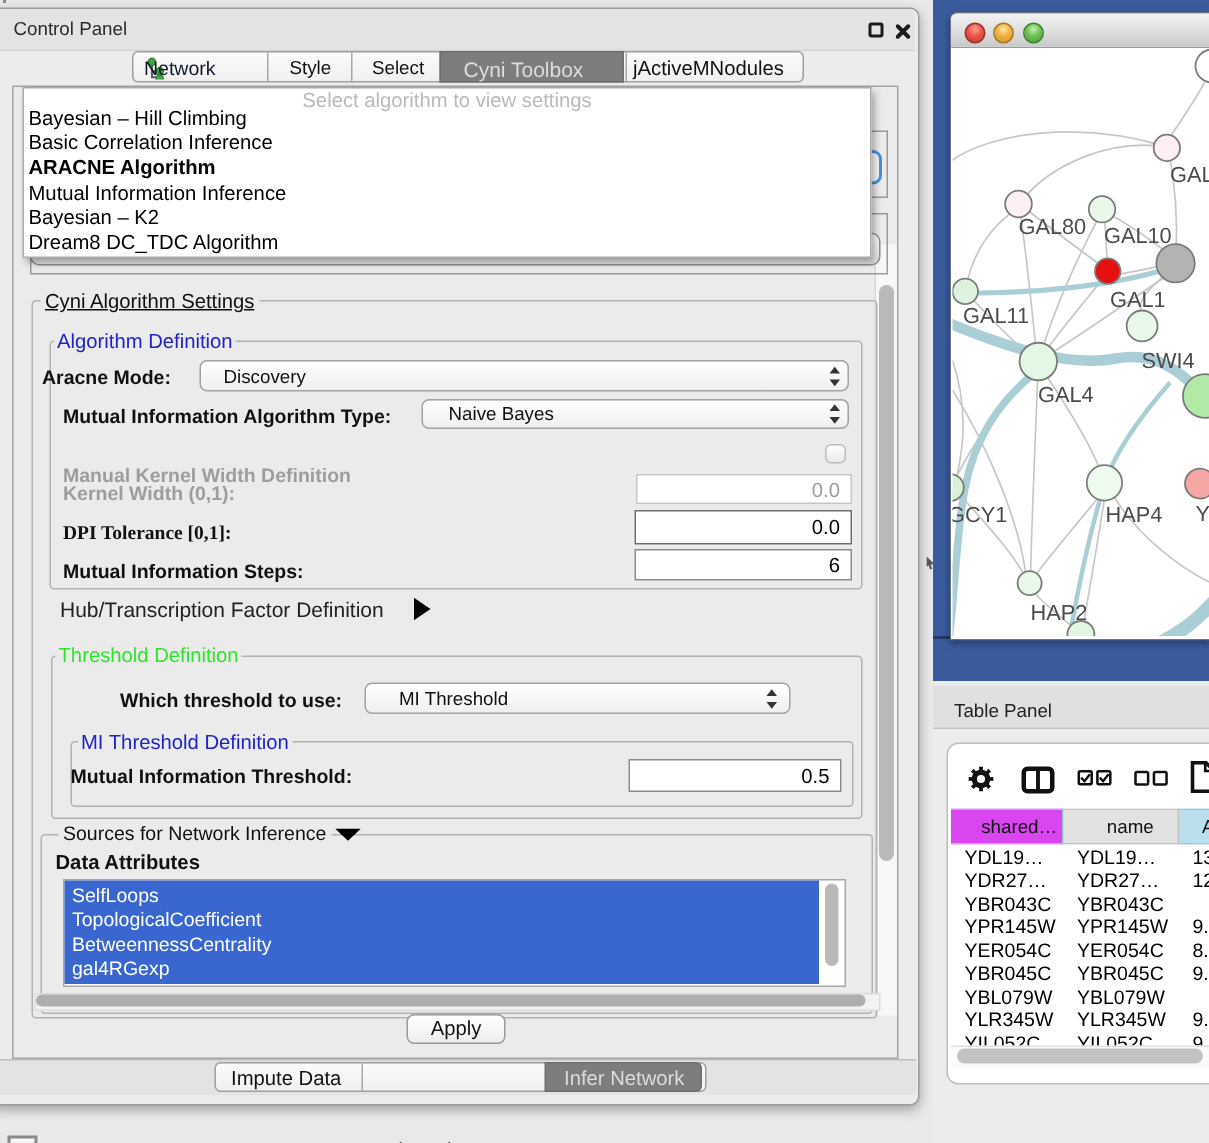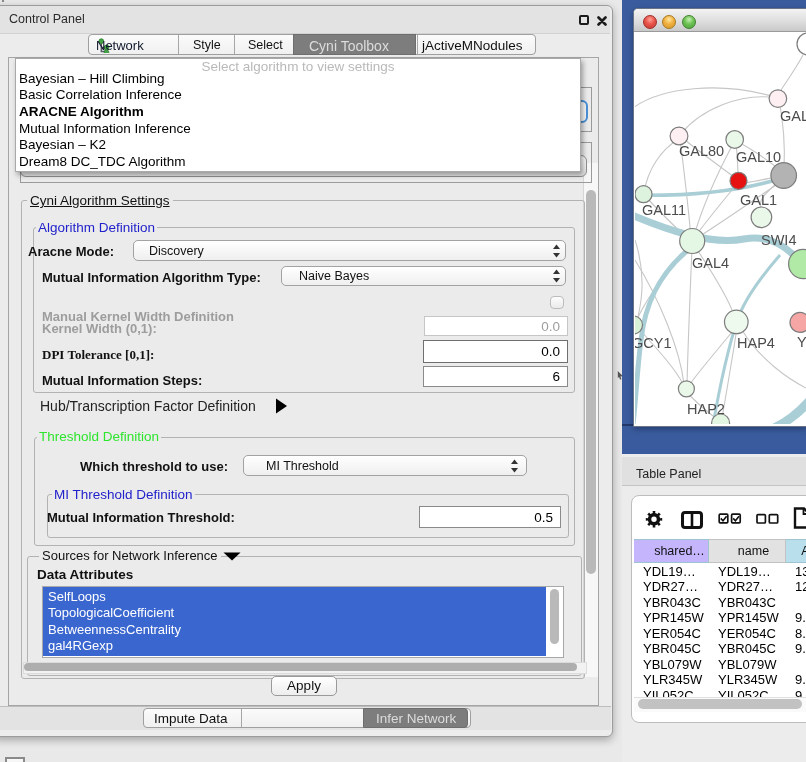--- a/index.html
+++ b/index.html
@@ -108,21 +108,21 @@
   </g>
   <g stroke="#111" stroke-width="1.6" fill="none">
     <path d="M 87.8,18.4 l 2.2,2.4 l 3.6,-4.6"></path>
     <path d="M 100.2,18.4 l 2.2,2.4 l 3.6,-4.6"></path>
   </g>
   <path d="M 162,8.5 h 9 l 5,5 v 14 h -14 z" fill="none" stroke="#111" stroke-width="2.4"></path>
   <path d="M 170.5,8.5 v 5.5 h 5.5" fill="none" stroke="#111" stroke-width="1.8"></path>
 </svg>
 
 <div class="abs" style="left:634px;top:539px;width:172px;height:24px;overflow:hidden;font-size:12.5px;color:#111;">
-  <div class="abs" style="left:0;top:0;width:75px;height:24px;background:#c4b5fd;border:1px solid #9ec4d2;border-left:none;box-sizing:border-box;text-align:center;line-height:22px;text-indent:17px;">shared…</div>
+  <div class="abs" style="left:0;top:0;width:75px;height:24px;background:#d946ef;border:1px solid #9ec4d2;border-left:none;box-sizing:border-box;text-align:center;line-height:22px;text-indent:17px;">shared…</div>
   <div class="abs" style="left:75px;top:0;width:77px;height:24px;background:#e2e2e2;border:1px solid #c2c2c2;border-left:none;box-sizing:border-box;text-align:center;line-height:22px;text-indent:13px;">name</div>
   <div class="abs" style="left:152px;top:0;width:40px;height:24px;background:#b9dfec;border:1px solid #9ec4d2;border-left:none;box-sizing:border-box;text-align:center;line-height:22px;">A</div>
 </div>
 <div class="abs" id="tablerows" style="left:634px;top:564px;width:172px;height:134px;overflow:hidden;font-size:13px;color:#000;">
     <div class="abs" style="left:9px;top:0.0px;">YDL19…</div>
     <div class="abs" style="left:84px;top:0.0px;">YDL19…</div>
     <div class="abs" style="left:161px;top:0.0px;">13</div>
     <div class="abs" style="left:9px;top:15.4px;">YDR27…</div>
     <div class="abs" style="left:84px;top:15.4px;">YDR27…</div>
     <div class="abs" style="left:161px;top:15.4px;">12</div>

